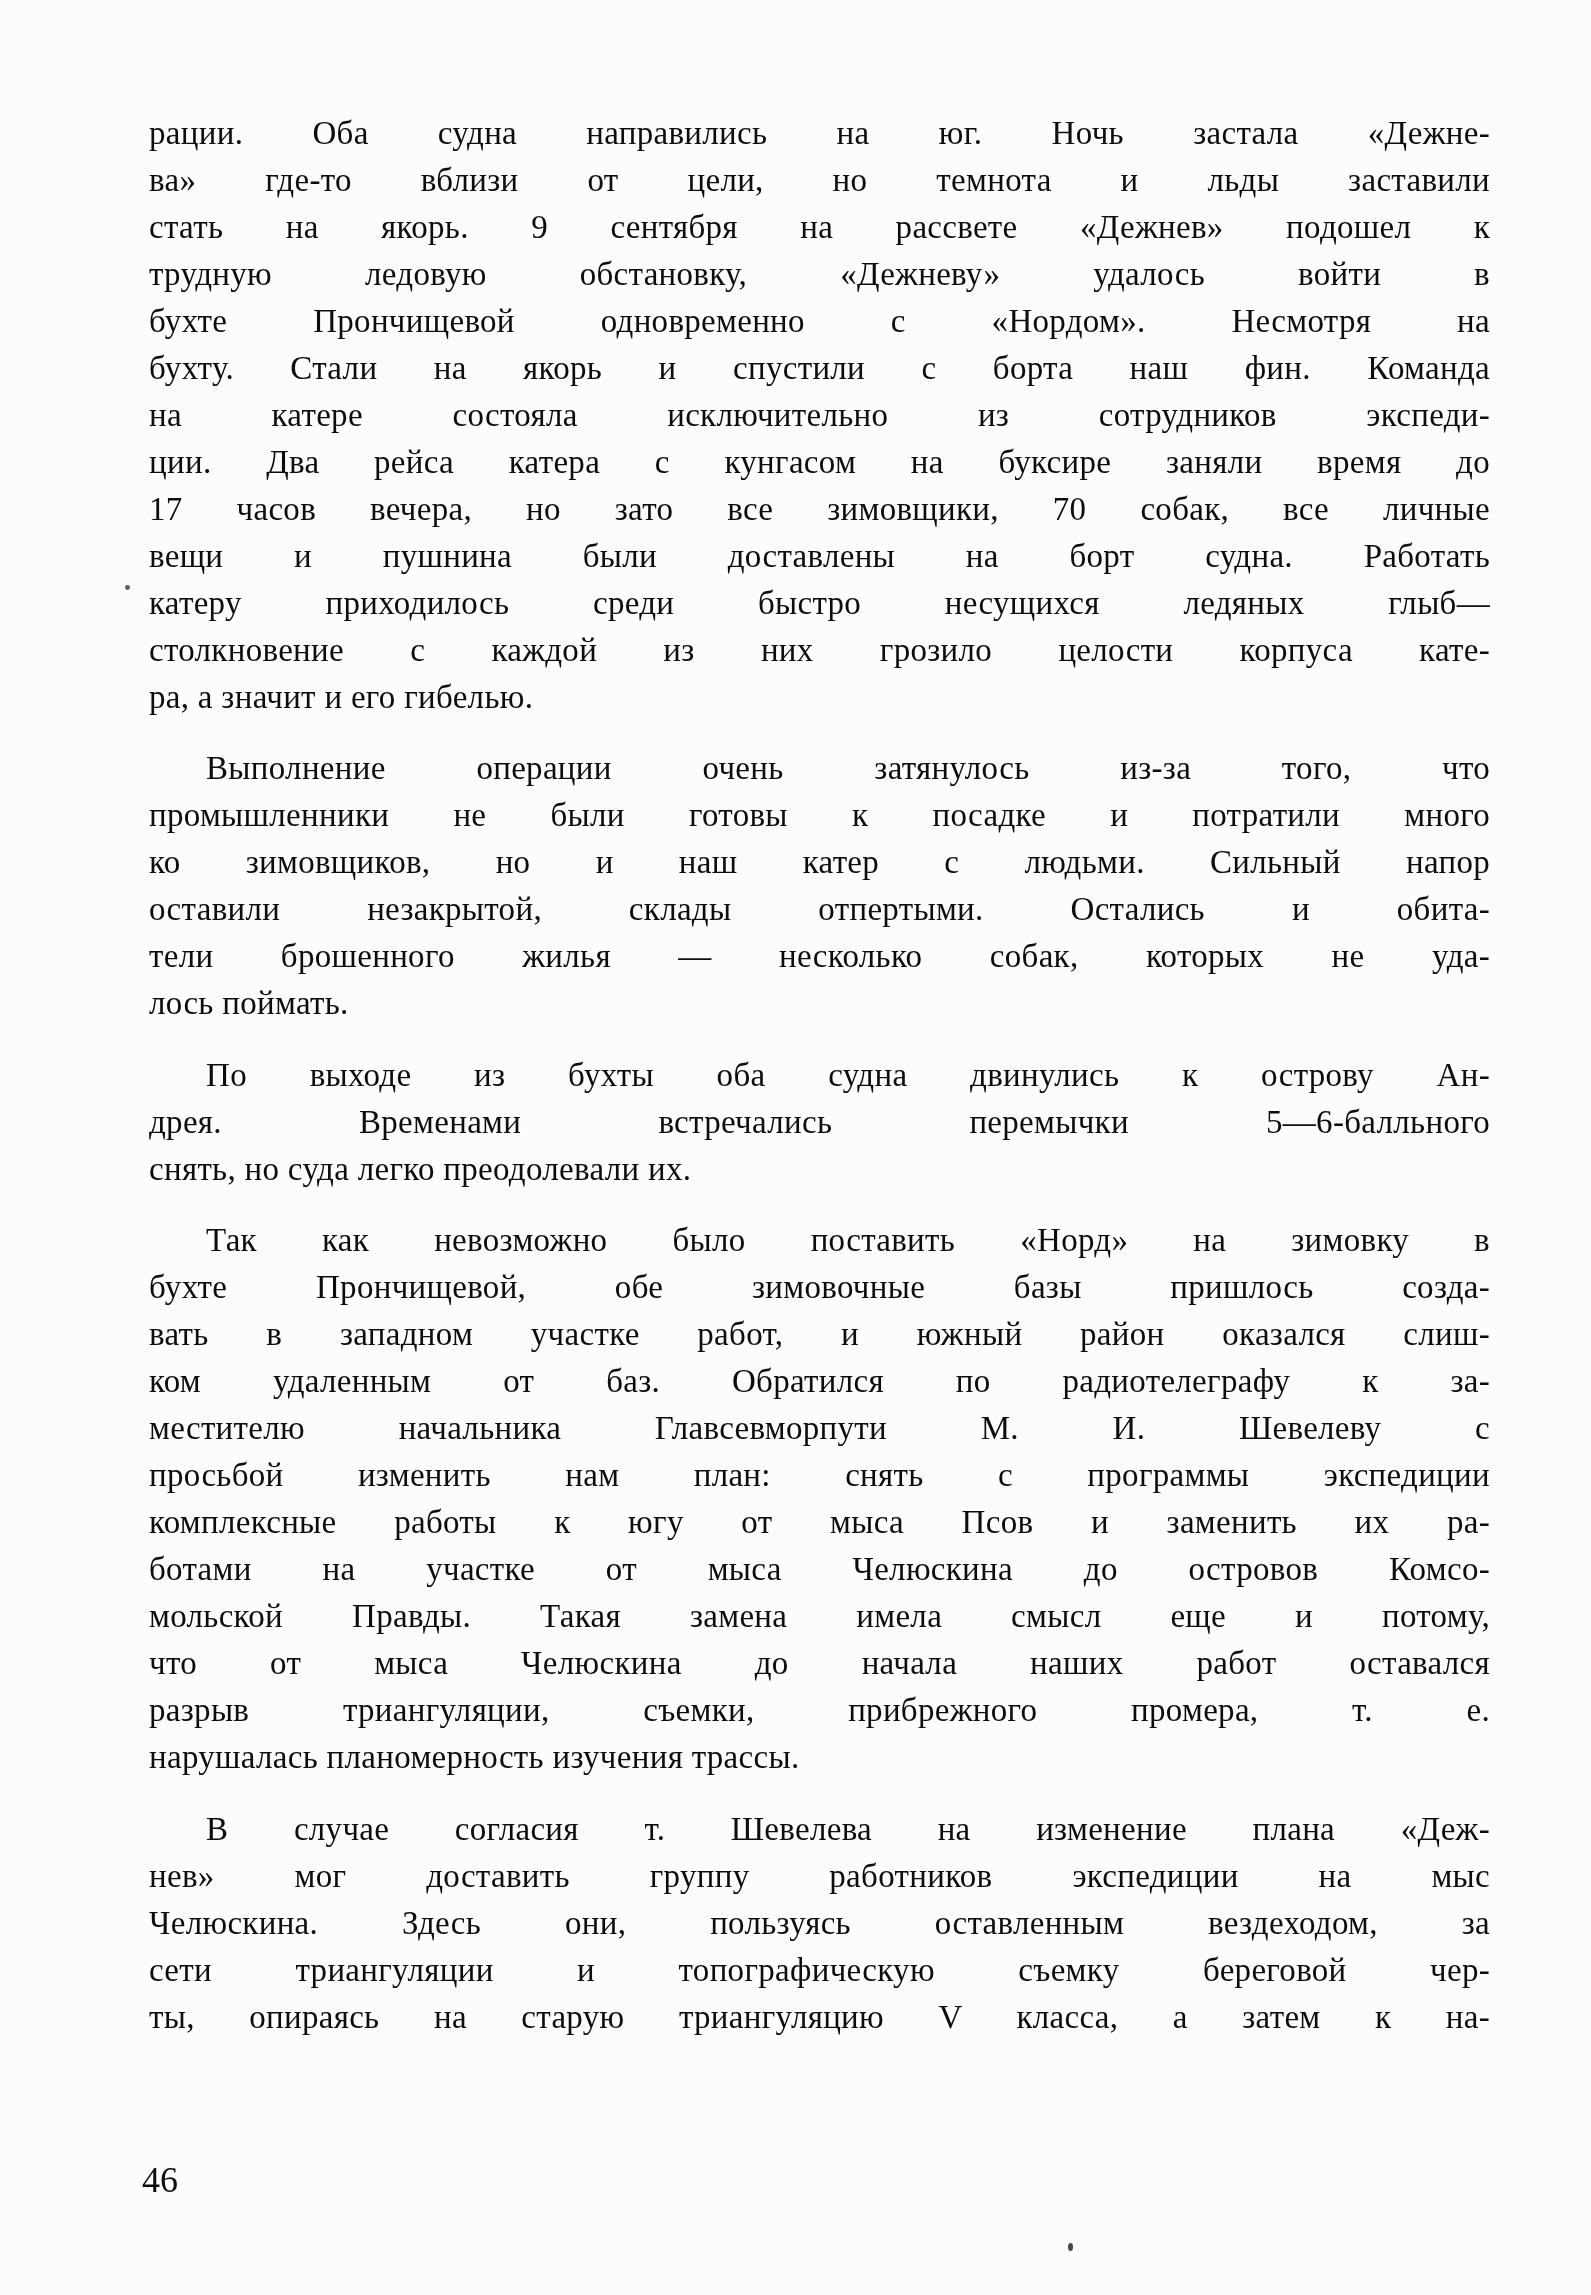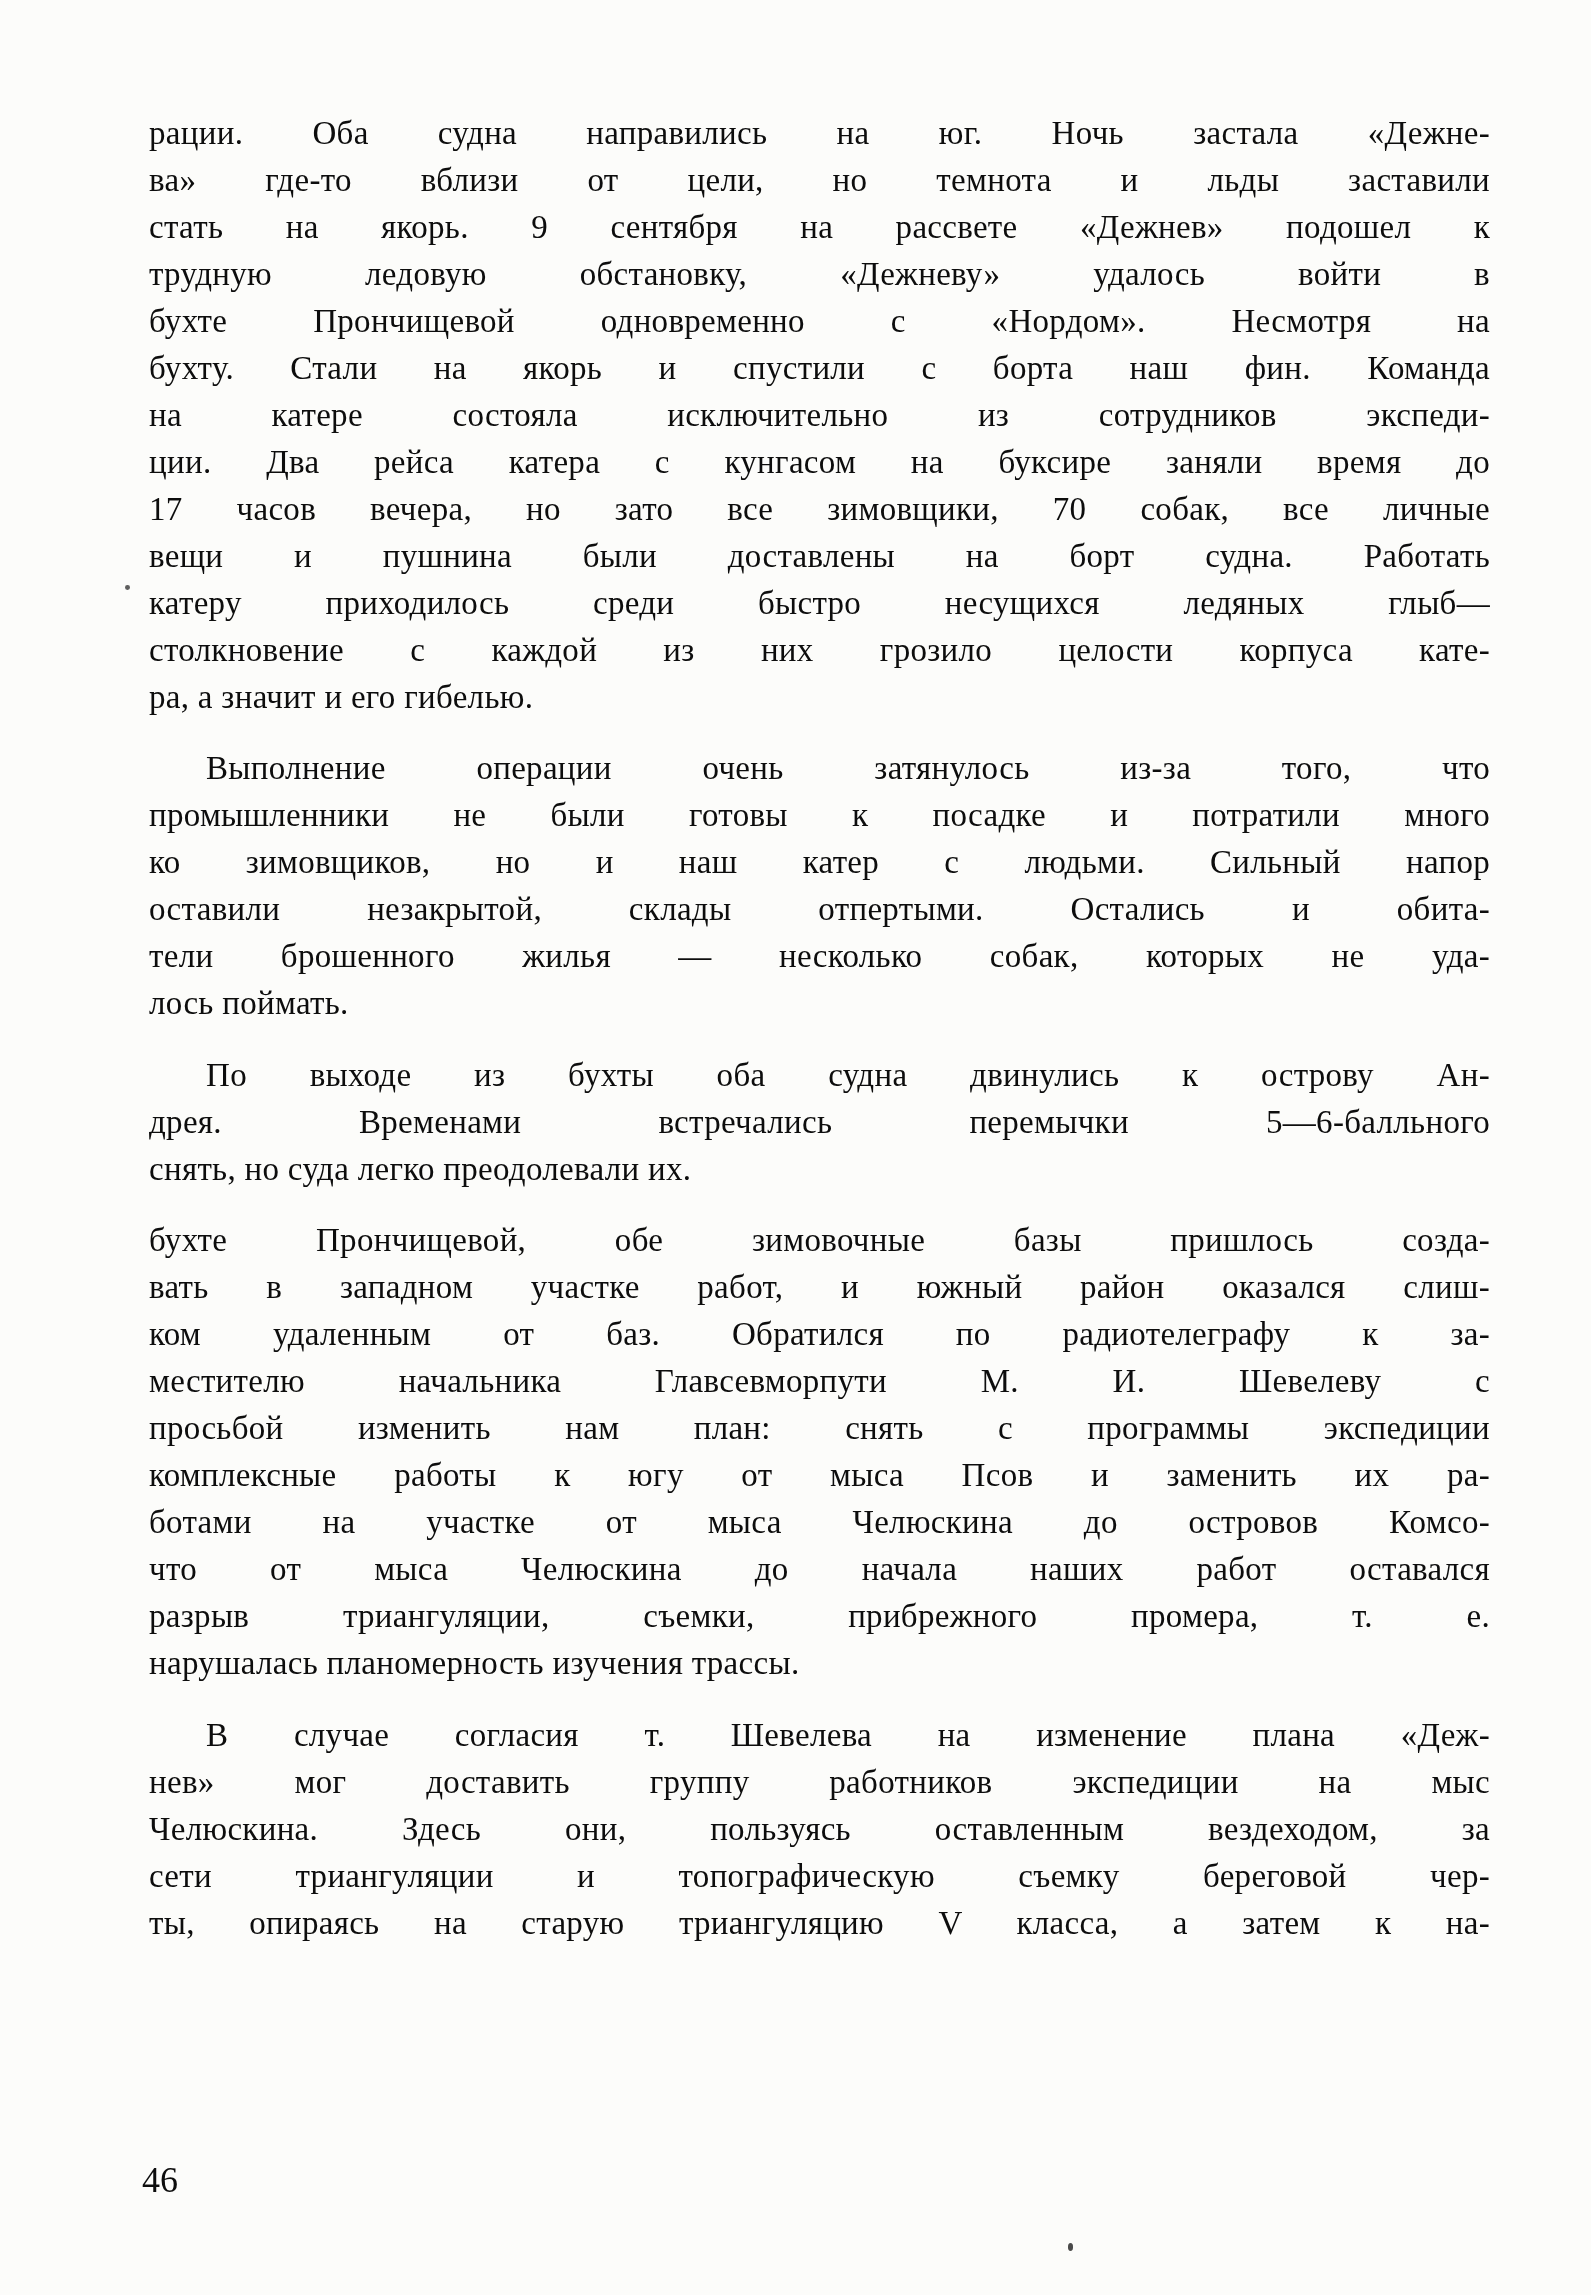--- a/index.html
+++ b/index.html
@@ -84,27 +84,29 @@
         <div class="line">оставили незакрытой, склады отпертыми. Остались и обита-</div>
         <div class="line">тели брошенного жилья — несколько собак, которых не уда-</div>
         <div class="line flush">лось поймать.</div>
       </div>
       <div class="paragraph">
         <div class="line indent">По выходе из бухты оба судна двинулись к острову Ан-</div>
         <div class="line">дрея. Временами встречались перемычки 5—6-балльного</div>
         <div class="line flush">снять, но суда легко преодолевали их.</div>
       </div>
       <div class="paragraph">
+        <div class="line indent">Так как невозможно было поставить «Норд» на зимовку в</div>
         <div class="line">бухте Прончищевой, обе зимовочные базы пришлось созда-</div>
         <div class="line">вать в западном участке работ, и южный район оказался слиш-</div>
         <div class="line">ком удаленным от баз. Обратился по радиотелеграфу к за-</div>
         <div class="line">местителю начальника Главсевморпути М. И. Шевелеву с</div>
         <div class="line">просьбой изменить нам план: снять с программы экспедиции</div>
         <div class="line">комплексные работы к югу от мыса Псов и заменить их ра-</div>
         <div class="line">ботами на участке от мыса Челюскина до островов Комсо-</div>
+        <div class="line">мольской Правды. Такая замена имела смысл еще и потому,</div>
         <div class="line">что от мыса Челюскина до начала наших работ оставался</div>
         <div class="line">разрыв триангуляции, съемки, прибрежного промера, т. е.</div>
         <div class="line flush">нарушалась планомерность изучения трассы.</div>
       </div>
       <div class="paragraph">
         <div class="line indent">В случае согласия т. Шевелева на изменение плана «Деж-</div>
         <div class="line">нев» мог доставить группу работников экспедиции на мыс</div>
         <div class="line">Челюскина. Здесь они, пользуясь оставленным вездеходом, за</div>
         <div class="line">сети триангуляции и топографическую съемку береговой чер-</div>
         <div class="line">ты, опираясь на старую триангуляцию V класса, а затем к на-</div>

